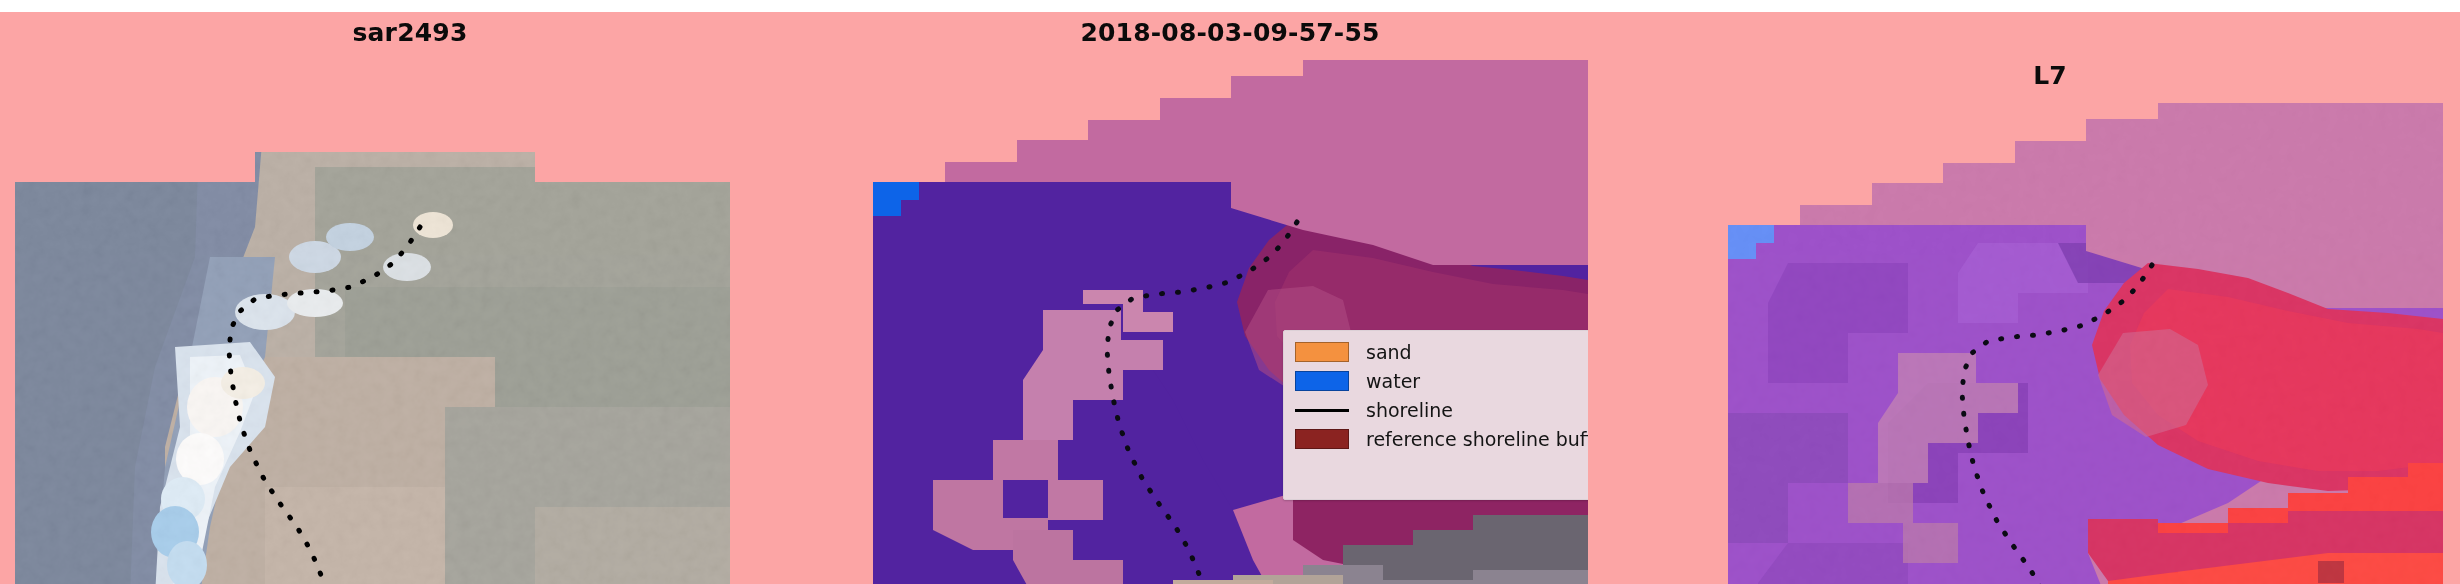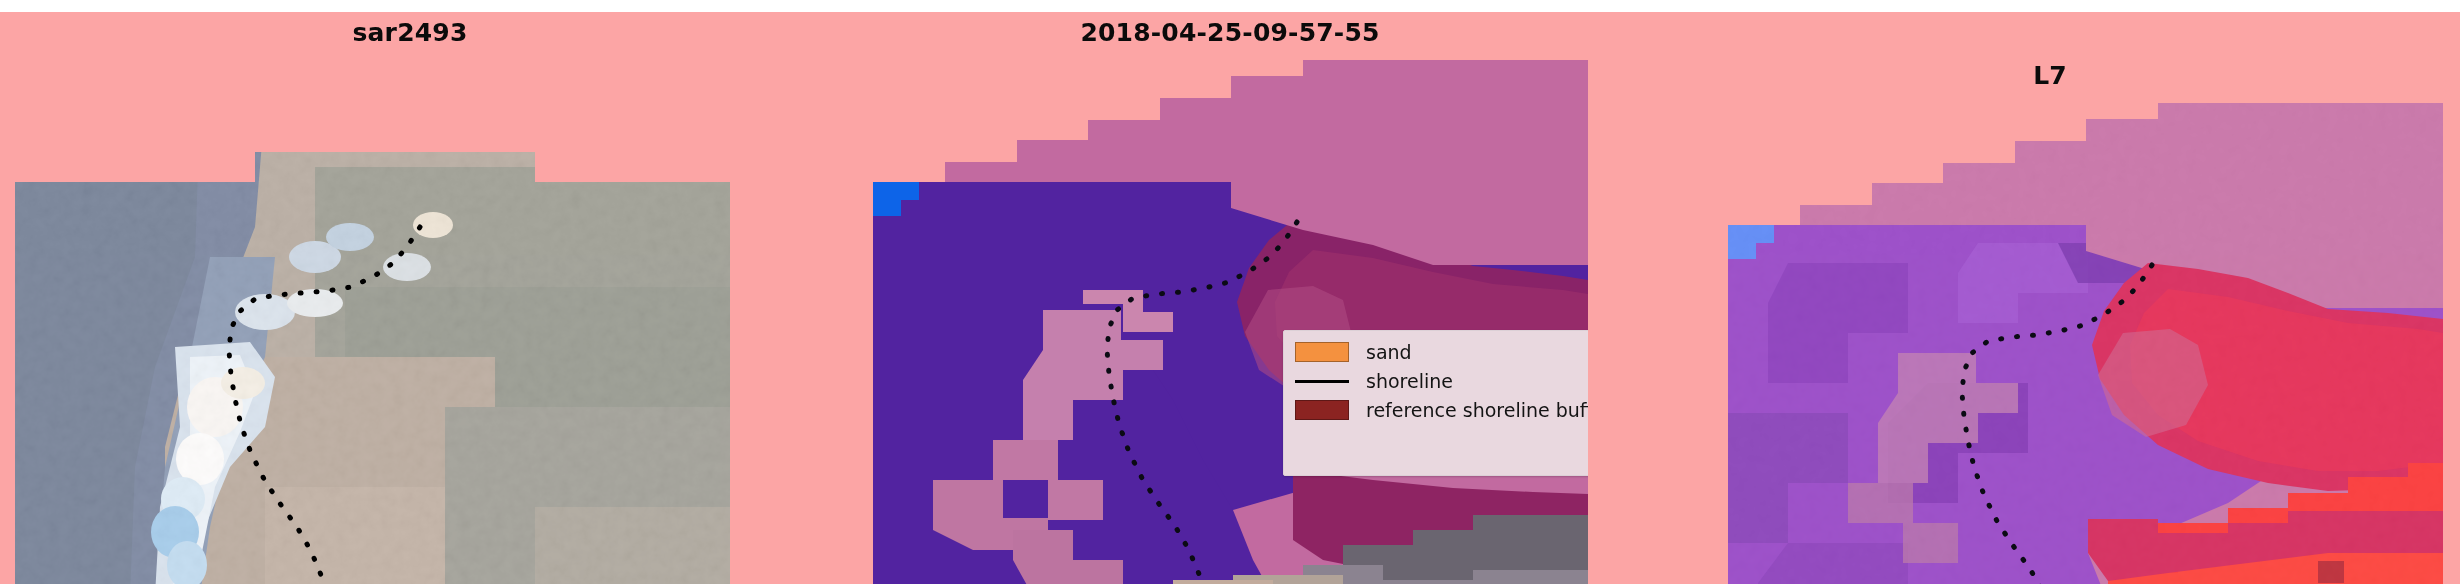--- a/index.html
+++ b/index.html
@@ -24,21 +24,21 @@
   #axes-1{left:15px;top:95px;width:715px;height:489px;}
   #axes-2{left:53px;top:28px;width:715px;height:556px;}
   #axes-3{left:88px;top:28px;width:715px;height:556px;}
 
   .raster{position:absolute;left:0;top:0;width:100%;height:100%;}
   .raster svg{display:block;width:100%;height:100%;}
 
   
   .legend{
     position:absolute;
-    left:410px;top:290px;width:348px;height:146px;
+    left:410px;top:290px;width:348px;height:170px;
     background:#e9d8df;
     border:1px solid #dcd0d6;
     border-radius:2px;
     box-shadow:0 1px 2px rgba(0,0,0,0.18);
     padding:6px 0 22px 0;
     box-sizing:border-box;
   }
   .legend-row{
     display:flex;align-items:center;height:29px;padding-left:11px;
   }
@@ -119,21 +119,21 @@
             <path d="M405,120 L392,140 L378,156 L358,170 L336,180 L312,184 L286,186 L262,188 L240,192
                      L224,205 L216,222 L214,244 L216,268 L220,292 L226,318 L236,346 L250,374 L266,398
                      L282,420 L296,444 L306,468" fill="none" stroke="#000000" stroke-width="5" stroke-linecap="round" stroke-dasharray="1 15"></path>
           </g>
         </svg>
       </div>
     </div>
   </div>
 
   <div class="panel" id="panel-2">
-    <div class="panel-title">2018-04-25-09-57-55</div>
+    <div class="panel-title">2018-08-03-09-57-55</div>
     <div class="axes" id="axes-2">
       <div class="raster">
         <svg viewBox="0 0 715 556" preserveAspectRatio="none">
           <defs>
             <clipPath id="clip2">
               <path d="M0,142 L72,142 L72,122 L144,122 L144,100 L215,100 L215,80 L287,80 L287,58 L358,58 L358,36 L430,36 L430,20 L715,20 L715,556 L0,556 Z"></path>
             </clipPath>
           </defs>
 
           <g clip-path="url(#clip2)">
@@ -180,20 +180,24 @@
                      L244,270 L236,288 L234,310 L236,334 L240,358 L246,384 L256,412 L270,440 L286,464
                      L302,486 L316,510 L326,534" fill="none" stroke="#0b0b14" stroke-width="5" stroke-linecap="round" stroke-dasharray="1 15"></path>
           </g>
         </svg>
       </div>
 
       <div class="legend">
         <div class="legend-row">
           <span class="swatch" style="background:#f4913f"></span>
           <span class="legend-label">sand</span>
+        </div>
+        <div class="legend-row">
+          <span class="swatch" style="background:#0d64e8"></span>
+          <span class="legend-label">water</span>
         </div>
         <div class="legend-row">
           <span class="swatch line-swatch"></span>
           <span class="legend-label">shoreline</span>
         </div>
         <div class="legend-row">
           <span class="swatch" style="background:#8b2321"></span>
           <span class="legend-label">reference shoreline buffer</span>
         </div>
       </div>

